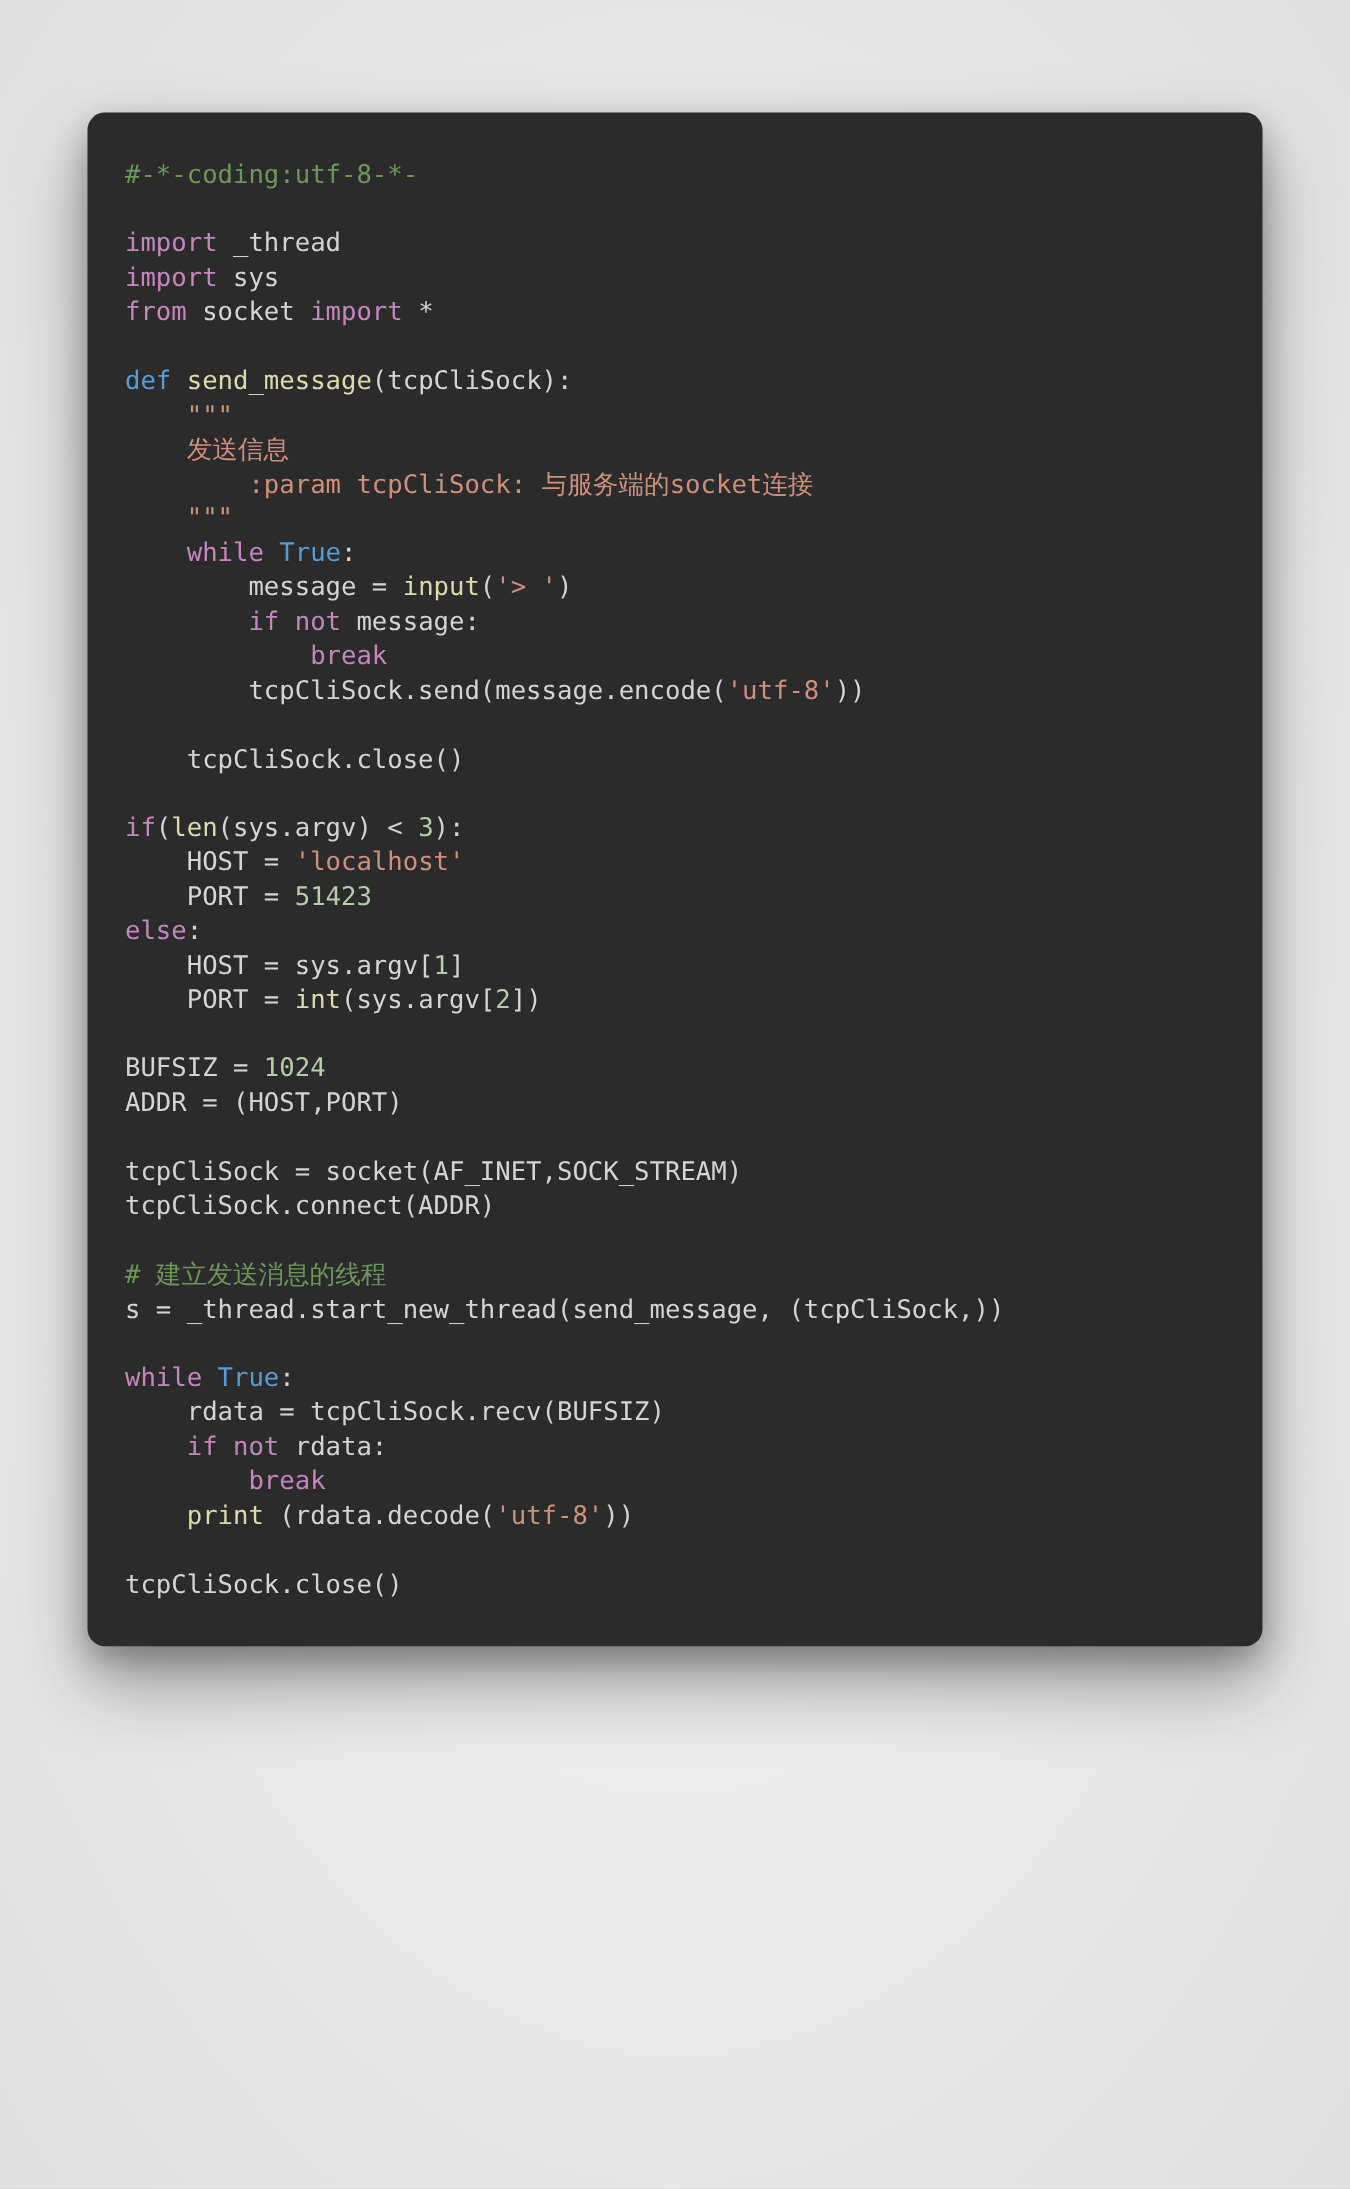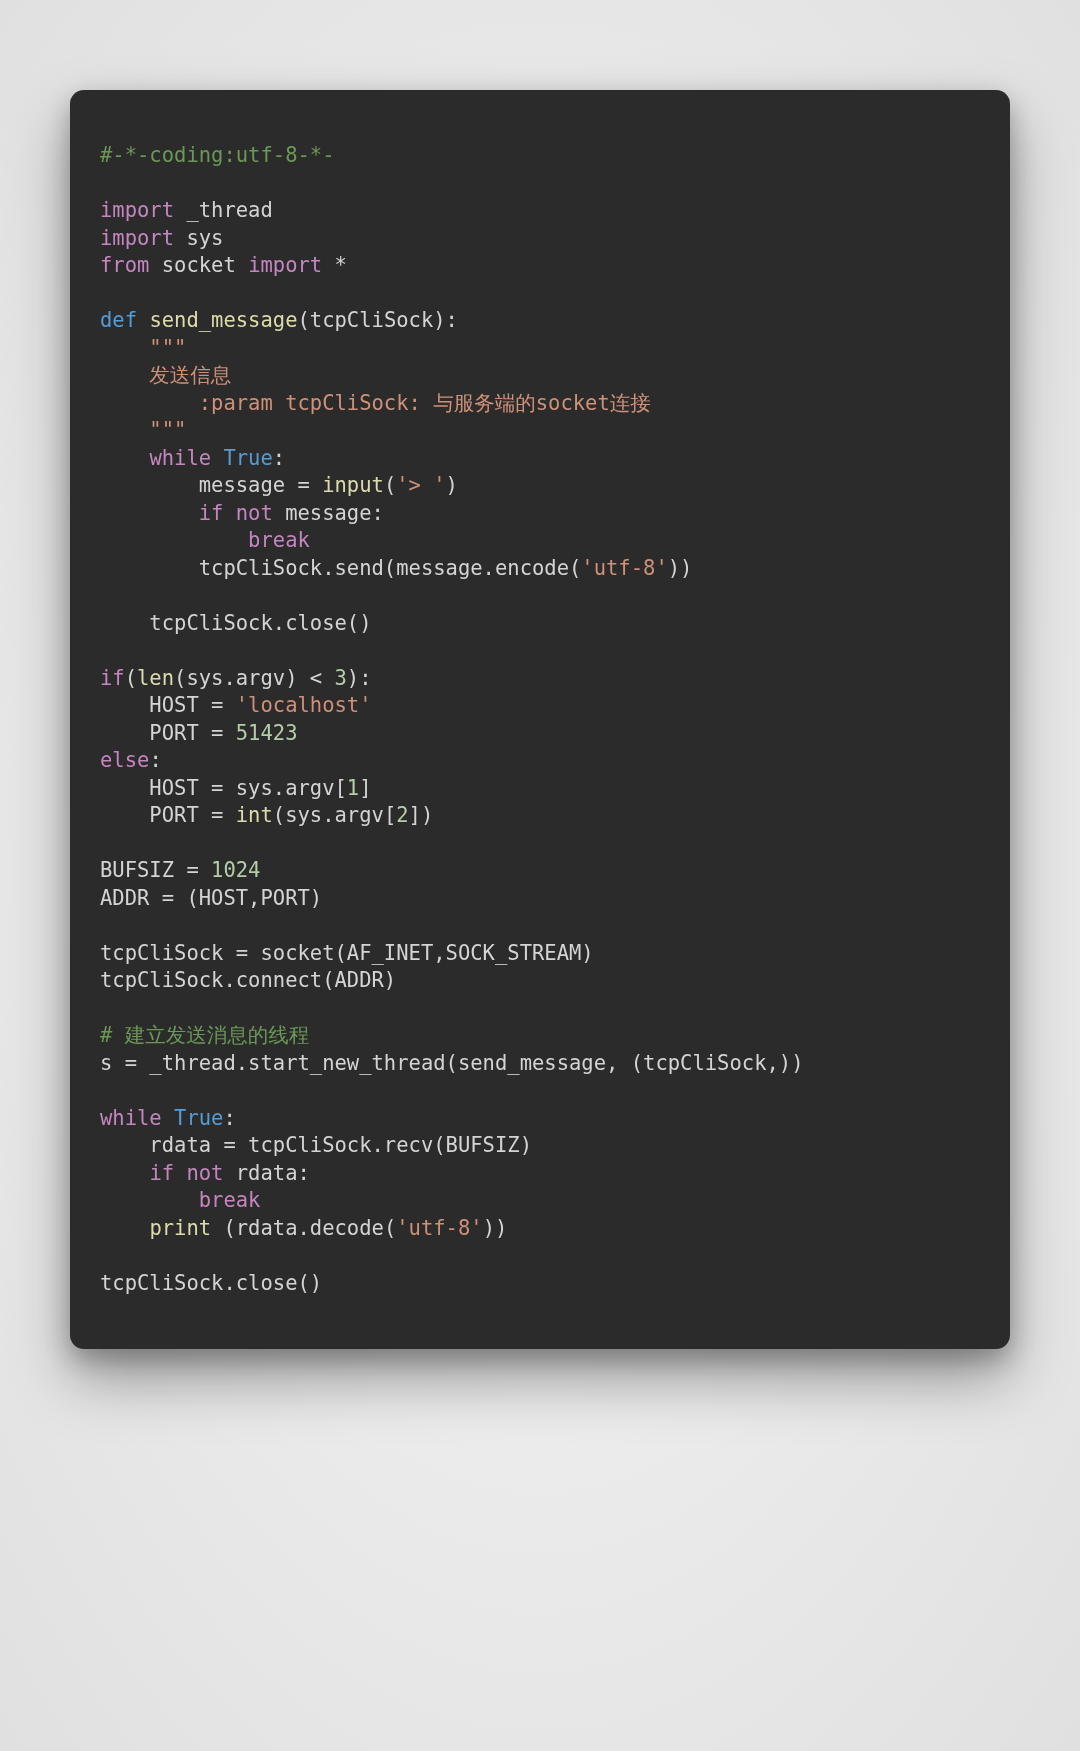--- a/index.html
+++ b/index.html
@@ -8,21 +8,21 @@
     background: radial-gradient(ellipse at center, #f5f5f5 0%, #e0e0e0 100%);
     width: 1080px;
     height: 1751px;
     padding: 90px 70px;
     font-family: "Consolas", "Menlo", "Monaco", "Courier New", monospace;
   }
   .code-card {
     background: #2b2b2b;
     border-radius: 14px;
     box-shadow: 0 30px 60px rgba(0,0,0,0.35), 0 10px 25px rgba(0,0,0,0.25);
-    padding: 52px 30px;
+    padding: 36px 30px;
     width: 100%;
   }
   pre {
     display: block;
     font-size: 20.5px;
     line-height: 27.5px;
     color: #d4d4d4;
     white-space: pre;
     overflow: hidden;
   }

